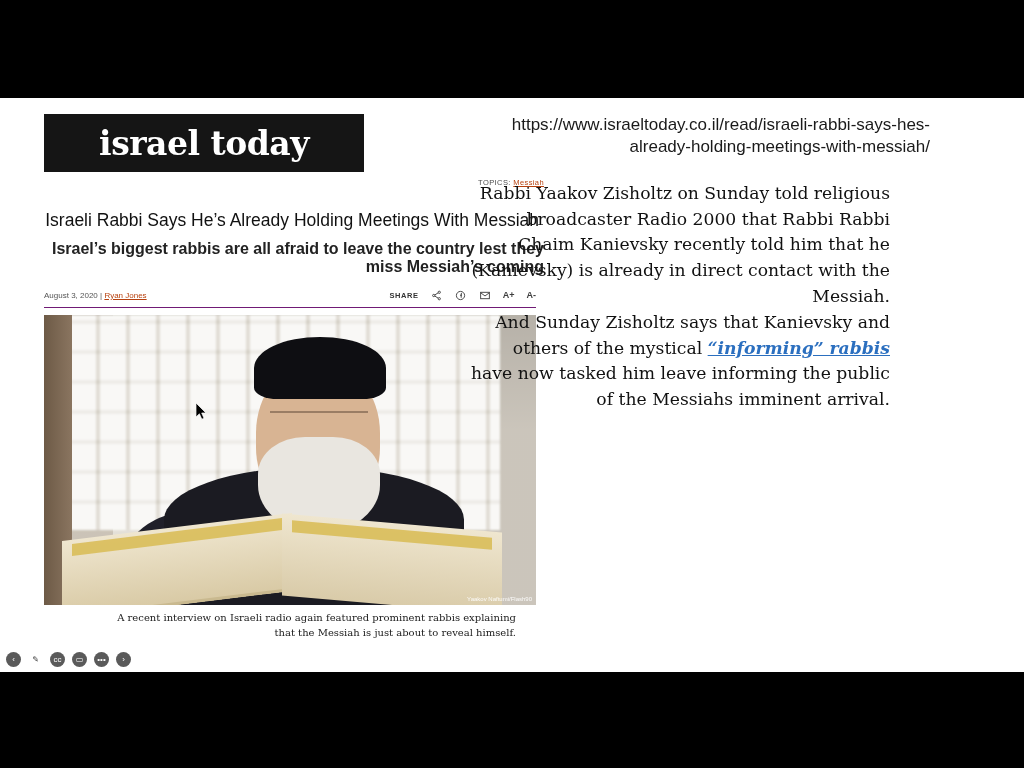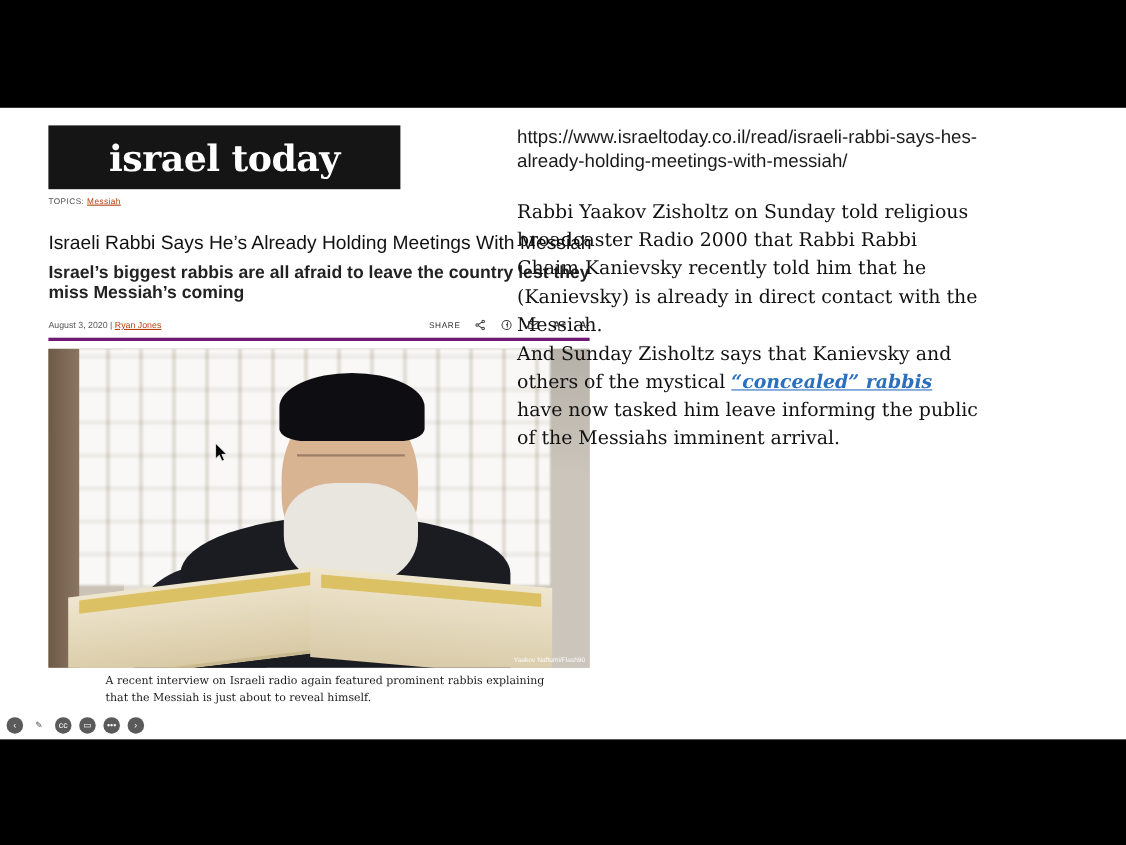--- a/index.html
+++ b/index.html
@@ -11,20 +11,21 @@
     overflow: hidden;
   }
   body {
     font-family: "Liberation Sans", sans-serif;
   }
   #stage {
     position: relative;
     width: 1024px;
     height: 768px;
     background: #000;
+    text-align: right;
   }
   
   #slide {
     position: absolute;
     left: 0;
     top: 98px;
     width: 1024px;
     height: 574px;
     background: #ffffff;
   }
@@ -73,39 +74,39 @@
     font-size: 16px;
     color: #222222;
     font-weight: bold;
   }
   .byline-row {
     margin-top: 13px;
     display: flex;
     align-items: center;
     justify-content: space-between;
     width: 492px;
-    border-bottom: 3px solid #701a75;
+    border-bottom: 1px solid #701a75;
     padding-bottom: 6px;
   }
   .byline {
     font-size: 8px;
     color: #555;
   }
   .byline .author {
     color: #b7410e;
     text-decoration: underline;
   }
   .share-row {
     display: flex;
     align-items: center;
     gap: 12px;
     font-size: 7.5px;
     color: #444;
   }
-  .share-label { letter-spacing: 0.6px; font-weight: normal; color:#333;margin-left:44px; }
+  .share-label { letter-spacing: 0.6px; font-weight: bold; color:#333;margin-left:44px; }
   .share-ico {
     width: 12px; height: 12px;
     display: inline-flex; align-items: center; justify-content: center;
     color: #3d3d3d;
   }
   .share-ico svg { display: block; }
   .txt-size { font-size: 9px; color: #3d3d3d; font-weight: bold; }
 
   
   .photo {
@@ -337,21 +338,21 @@
       </div>
 
       <div class="caption">A recent interview on Israeli radio again featured prominent rabbis explaining that the Messiah is just about to reveal himself.</div>
     </div>
 
     <div id="right">
       <div class="url">https://www.israeltoday.co.il/read/israeli-rabbi-says-hes-already-holding-meetings-with-messiah/</div>
 
       <div class="body-text">
         <p>Rabbi Yaakov Zisholtz on Sunday told religious broadcaster Radio 2000 that Rabbi Rabbi Chaim Kanievsky recently told him that he (Kanievsky) is already in direct contact with the Messiah.</p>
-        <p><span>And Sunday Zisholtz says that Kanievsky and others of the mystical </span><a class="concealed-link" href="#">“concealed” rabbis</a><span> have now tasked him leave informing the public of the Messiahs imminent arrival.</span></p>
+        <p><span>And Sunday Zisholtz says that Kanievsky and others of the mystical </span><a class="concealed-link" href="#">“informing” rabbis</a><span> have now tasked him leave informing the public of the Messiahs imminent arrival.</span></p>
       </div>
     </div>
 
     <div id="toolbar">
       <div class="tb-btn">‹</div>
       <div class="tb-btn flat">✎</div>
       <div class="tb-btn">cc</div>
       <div class="tb-btn">▭</div>
       <div class="tb-btn">•••</div>
       <div class="tb-btn">›</div>

